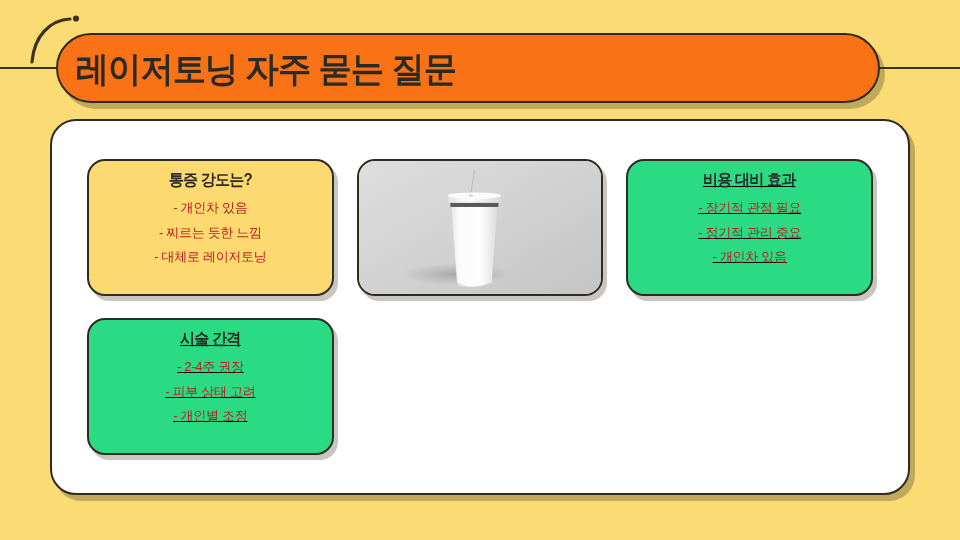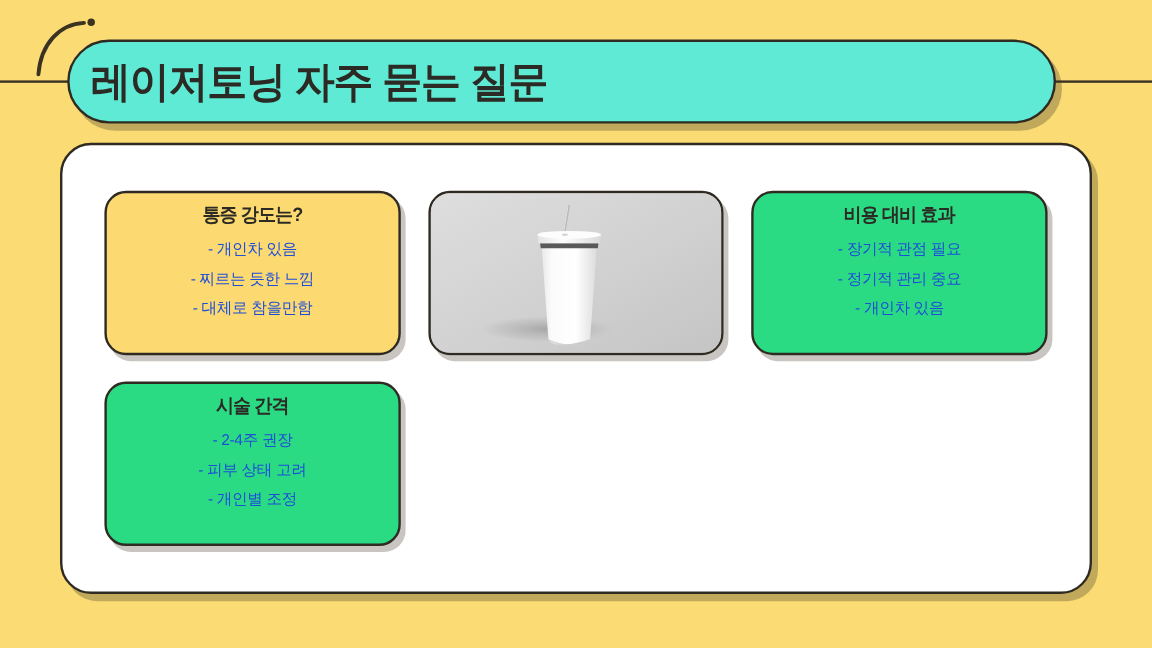--- a/index.html
+++ b/index.html
@@ -36,21 +36,21 @@
     z-index: 3;
   }
 
   
   .title-bar {
     position: absolute;
     left: 56px;
     top: 33px;
     width: 824px;
     height: 70px;
-    background: #5eead4;
+    background: #f97316;
     border: 2px solid #2f2b22;
     border-radius: 35px;
     box-shadow: 5px 6px 0 rgba(60, 52, 36, .30);
     display: flex;
     align-items: center;
     z-index: 4;
   }
 
   .title-text {
     font-size: 35px;
@@ -96,35 +96,35 @@
     box-shadow: 4px 5px 0 rgba(60, 52, 36, .28);
     display: flex;
     flex-direction: column;
     align-items: center;
     justify-content: center;
     padding: 8px 10px 27px;
     overflow: hidden;
   }
 
   .card.yellow { background: #fcda71; }
-  .card.green  { background: #2bdb84; }
+  .card.green  { background: #2bdb84; text-decoration: underline; }
 
   .card-title {
     font-size: 16px;
     font-weight: 700;
     color: #2b2a24;
     letter-spacing: -0.8px;
     margin-bottom: 13px;
     transform: scaleX(0.94);
     line-height: 1;
   }
 
   .card-item {
     font-size: 13px;
-    color: #1d4ed8;
+    color: #b91c1c;
     line-height: 1.05;
     margin-bottom: 11px;
     letter-spacing: -0.3px;
   }
   .card-item:last-child { margin-bottom: 0; }
 
   
   .photo-card {
     border: 2px solid #2f2b22;
     border-radius: 18px;
@@ -150,21 +150,21 @@
   <div class="title-text">레이저토닝 자주 묻는 질문</div>
 </div>
 
 <div class="panel">
   <div class="grid">
 
     <div class="card yellow">
       <div class="card-title">통증 강도는?</div>
       <div class="card-item">- 개인차 있음</div>
       <div class="card-item">- 찌르는 듯한 느낌</div>
-      <div class="card-item">- 대체로 참을만함</div>
+      <div class="card-item">- 대체로 레이저토닝</div>
     </div>
 
     <div class="photo-card">
       <svg class="cup-svg" viewBox="0 0 265 150" preserveAspectRatio="xMidYMid slice">
         <defs>
           <linearGradient id="bgGrad" x1="0" y1="0" x2="1" y2="1">
             <stop offset="0%" stop-color="#dedede"></stop>
             <stop offset="50%" stop-color="#d2d2d2"></stop>
             <stop offset="100%" stop-color="#c4c4c4"></stop>
           </linearGradient>

